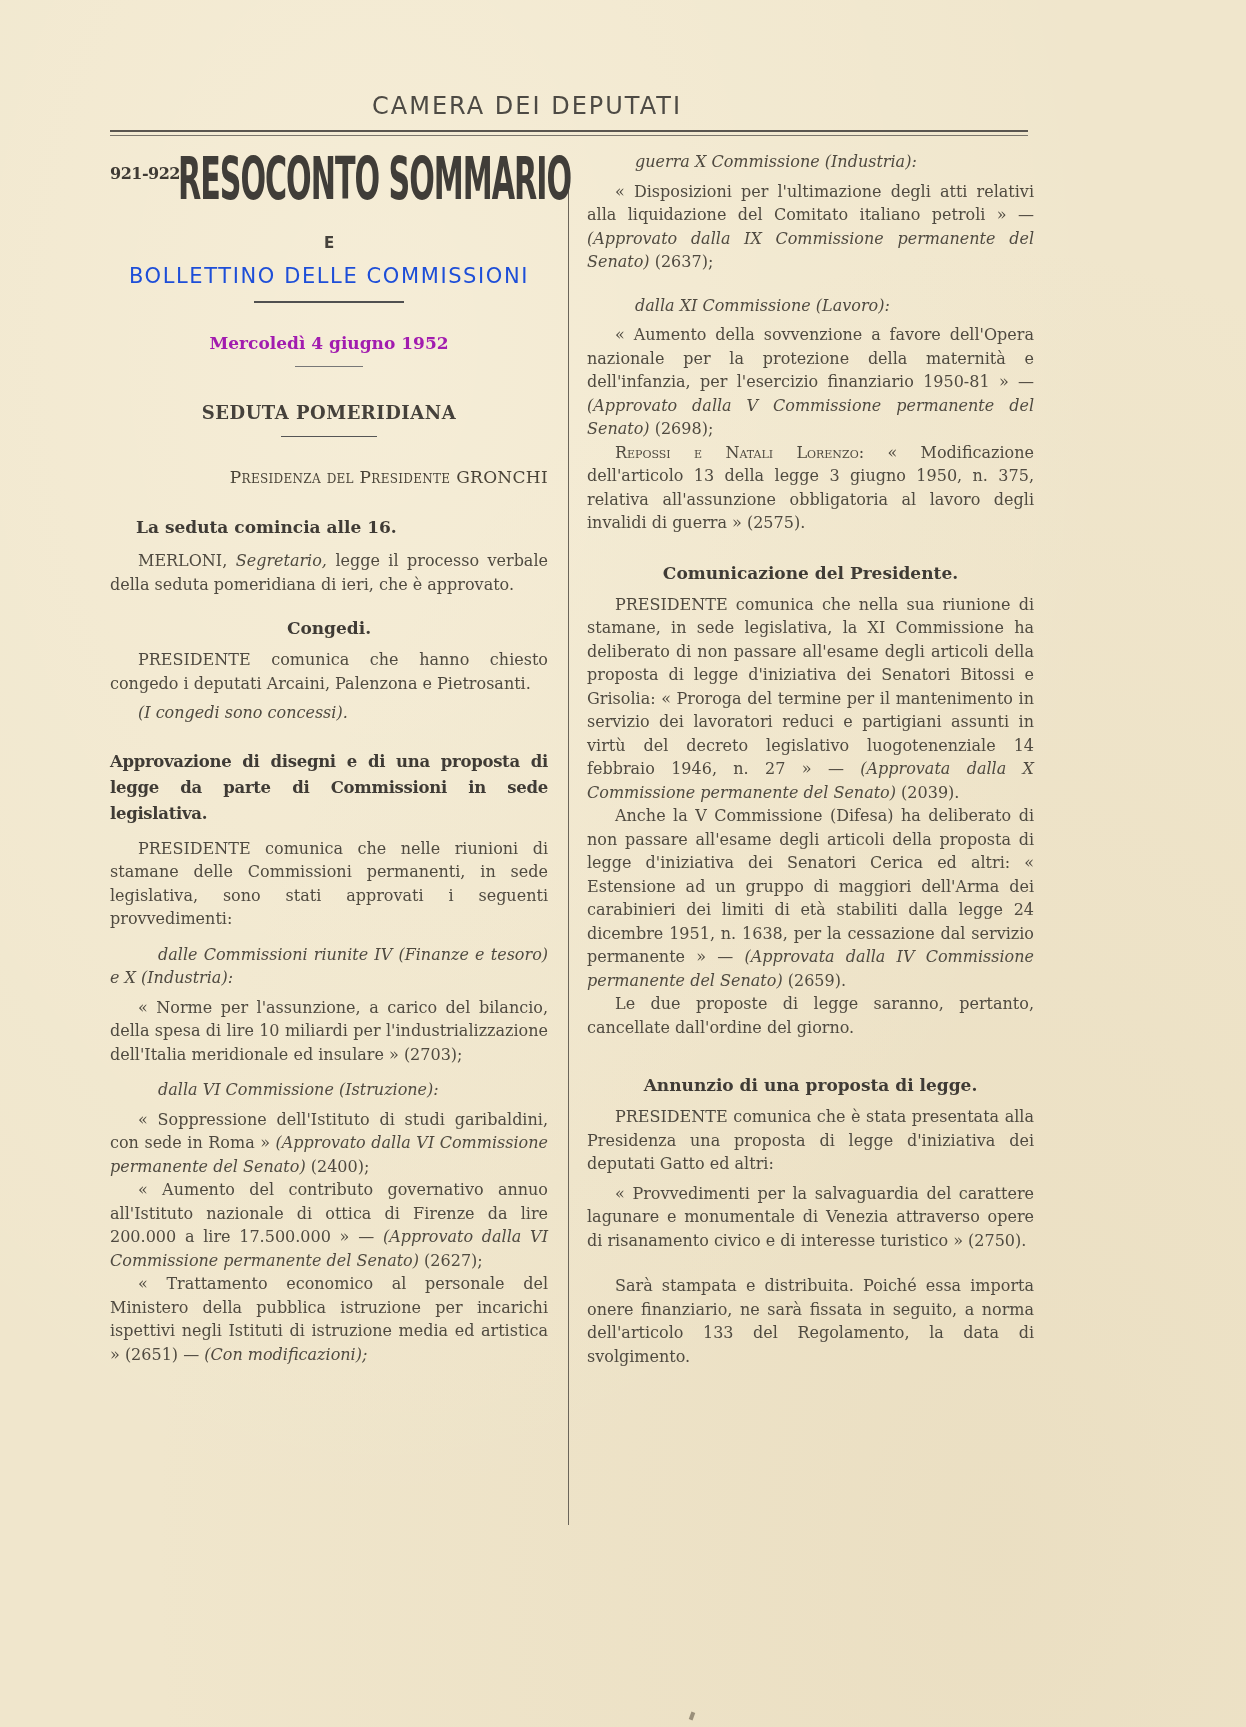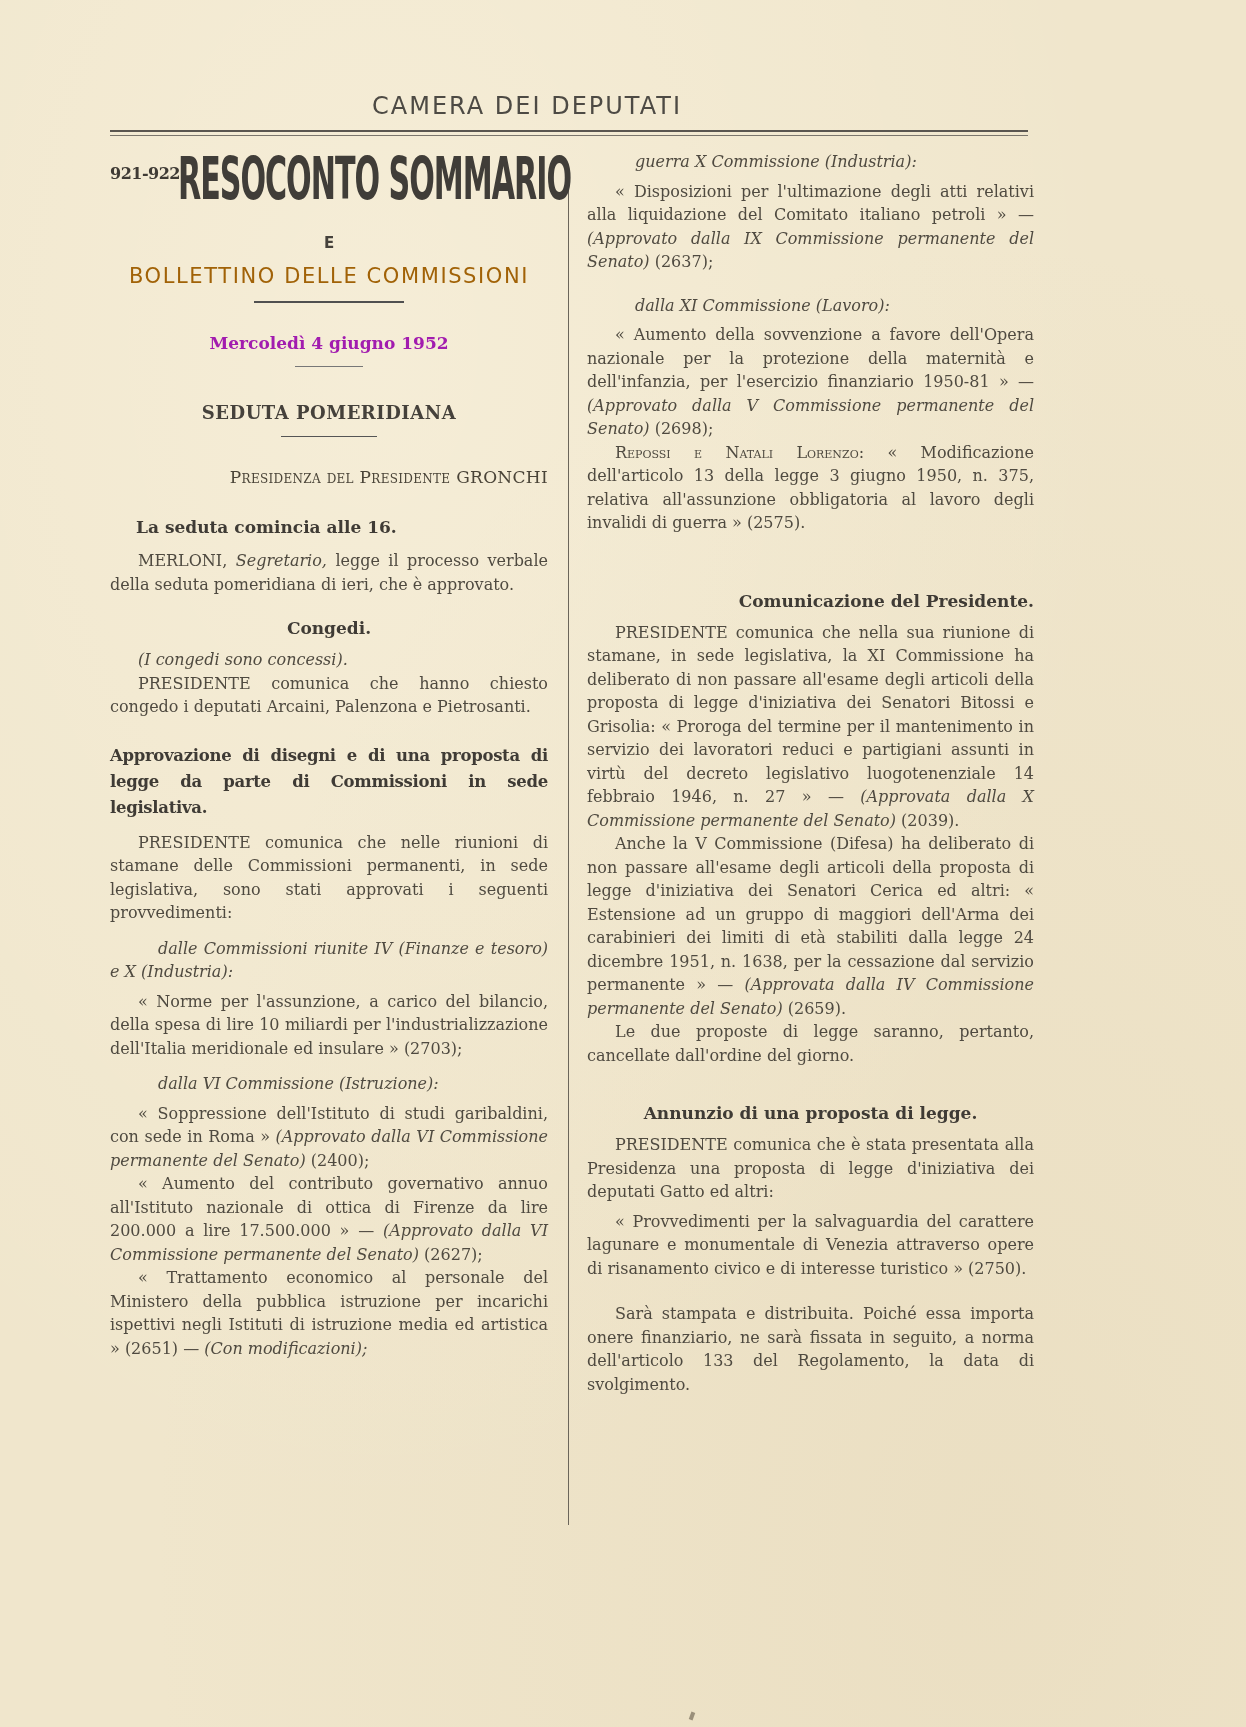--- a/index.html
+++ b/index.html
@@ -51,21 +51,21 @@
       letter-spacing: -2px; color: #403d38;
       transform: scaleX(0.52); transform-origin: left top;
       white-space: nowrap;
     }
     .conj {
       text-align: center; font-family: "DejaVu Sans", sans-serif;
       font-weight: bold; font-size: 15px; margin-top: 14px; color: #45413b;
     }
     .bulletin {
       text-align: center; font-family: "DejaVu Sans", sans-serif;
-      font-size: 21px; letter-spacing: 1.6px; margin-top: 12px; color: #a16207;
+      font-size: 21px; letter-spacing: 1.6px; margin-top: 12px; color: #1d4ed8;
     }
     .rule-center { height: 2px; background: #505050; margin: 13px auto 0; }
     .r1 { width: 150px; }
     .r2 { width: 68px; height: 1px; background: #777; }
     .r3 { width: 96px; height: 1px; background: #555; }
     .date-line {
       text-align: center; font-weight: bold; font-size: 17px;
       margin-top: 30px; color: #a21caf; font-family: "DejaVu Serif", serif;
     }
     .session {
@@ -138,25 +138,25 @@
 
   <div class="lead-bold">La seduta comincia alle 16.</div>
 
   <p class="indent gap-m">
     <span>MERLONI,</span>
     <i>Segretario,</i>
     <span>legge il processo verbale della seduta pomeridiana di ieri, che è approvato.</span>
   </p>
 
   <div class="section-head">Congedi.</div>
+  <p class="indent">
+    <span>PRESIDENTE</span>
+    <span>comunica che hanno chiesto congedo i deputati Arcaini, Palenzona e Pietrosanti.</span>
+  </p>
   <p class="indent gap-s"><i>(I congedi sono concessi).</i></p>
-  <p class="indent">
-    <span>PRESIDENTE</span>
-    <span>comunica che hanno chiesto congedo i deputati Arcaini, Palenzona e Pietrosanti.</span>
-  </p>
 
   <div class="section-head justified">Approvazione di disegni e di una proposta di legge da parte di Commissioni in sede legislativa.</div>
   <p class="indent">
     <span>PRESIDENTE</span>
     <span>comunica che nelle riunioni di stamane delle Commissioni permanenti, in sede legislativa, sono stati approvati i seguenti provvedimenti:</span>
   </p>
 
   <p class="sub-italic gap-m">dalle Commissioni riunite IV (Finanze e tesoro) e X (Industria):</p>
   <p class="indent gap-s">« Norme per l'assunzione, a carico del bilancio, della spesa di lire 10 miliardi per l'industrializzazione dell'Italia meridionale ed insulare » (2703);</p>
 
@@ -189,21 +189,21 @@
   <p class="indent gap-s">
     <span>« Aumento della sovvenzione a favore dell'Opera nazionale per la protezione della maternità e dell'infanzia, per l'esercizio finanziario 1950-81 » —</span>
     <i>(Approvato dalla V Commissione permanente del Senato)</i>
     <span>(2698);</span>
   </p>
   <p class="indent">
     <span class="sc">Repossi e Natali Lorenzo:</span>
     <span>« Modificazione dell'articolo 13 della legge 3 giugno 1950, n. 375, relativa all'assunzione obbligatoria al lavoro degli invalidi di guerra » (2575).</span>
   </p>
 
-  <div class="section-head" style="margin-top:56px;text-align:right;">Comunicazione del Presidente.</div>
+  <div class="section-head" style="margin-top:28px;">Comunicazione del Presidente.</div>
   <p class="indent">
     <span>PRESIDENTE</span>
     <span>comunica che nella sua riunione di stamane, in sede legislativa, la XI Commissione ha deliberato di non passare all'esame degli articoli della proposta di legge d'iniziativa dei Senatori Bitossi e Grisolia: « Proroga del termine per il mantenimento in servizio dei lavoratori reduci e partigiani assunti in virtù del decreto legislativo luogotenenziale 14 febbraio 1946, n. 27 » —</span>
     <i>(Approvata dalla X Commissione permanente del Senato)</i>
     <span>(2039).</span>
   </p>
   <p class="indent">
     <span>Anche la V Commissione (Difesa) ha deliberato di non passare all'esame degli articoli della proposta di legge d'iniziativa dei Senatori Cerica ed altri: « Estensione ad un gruppo di maggiori dell'Arma dei carabinieri dei limiti di età stabiliti dalla legge 24 dicembre 1951, n. 1638, per la cessazione dal servizio permanente » —</span>
     <i>(Approvata dalla IV Commissione permanente del Senato)</i>
     <span>(2659).</span>

